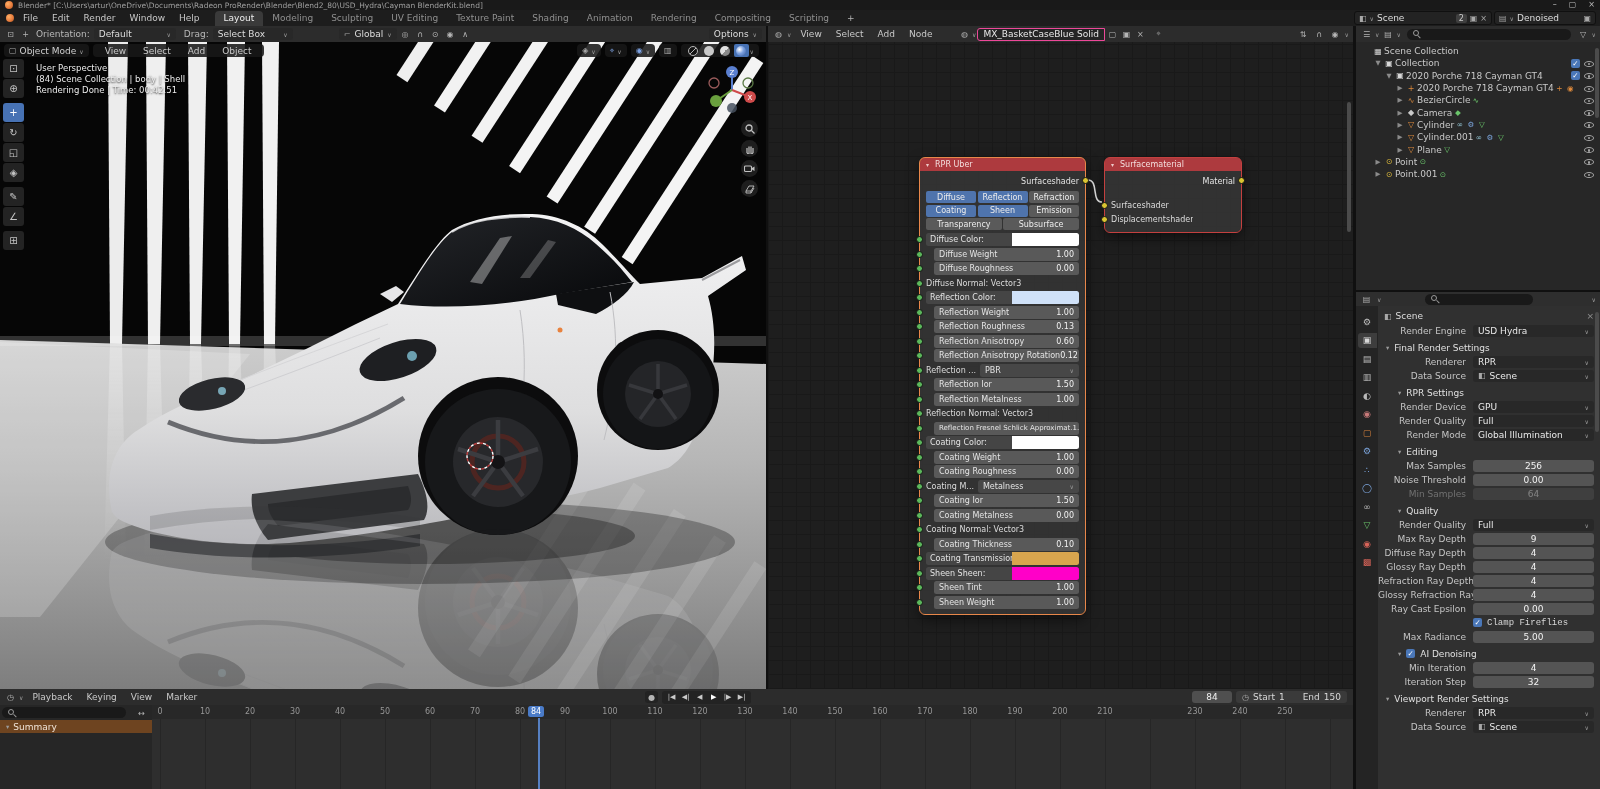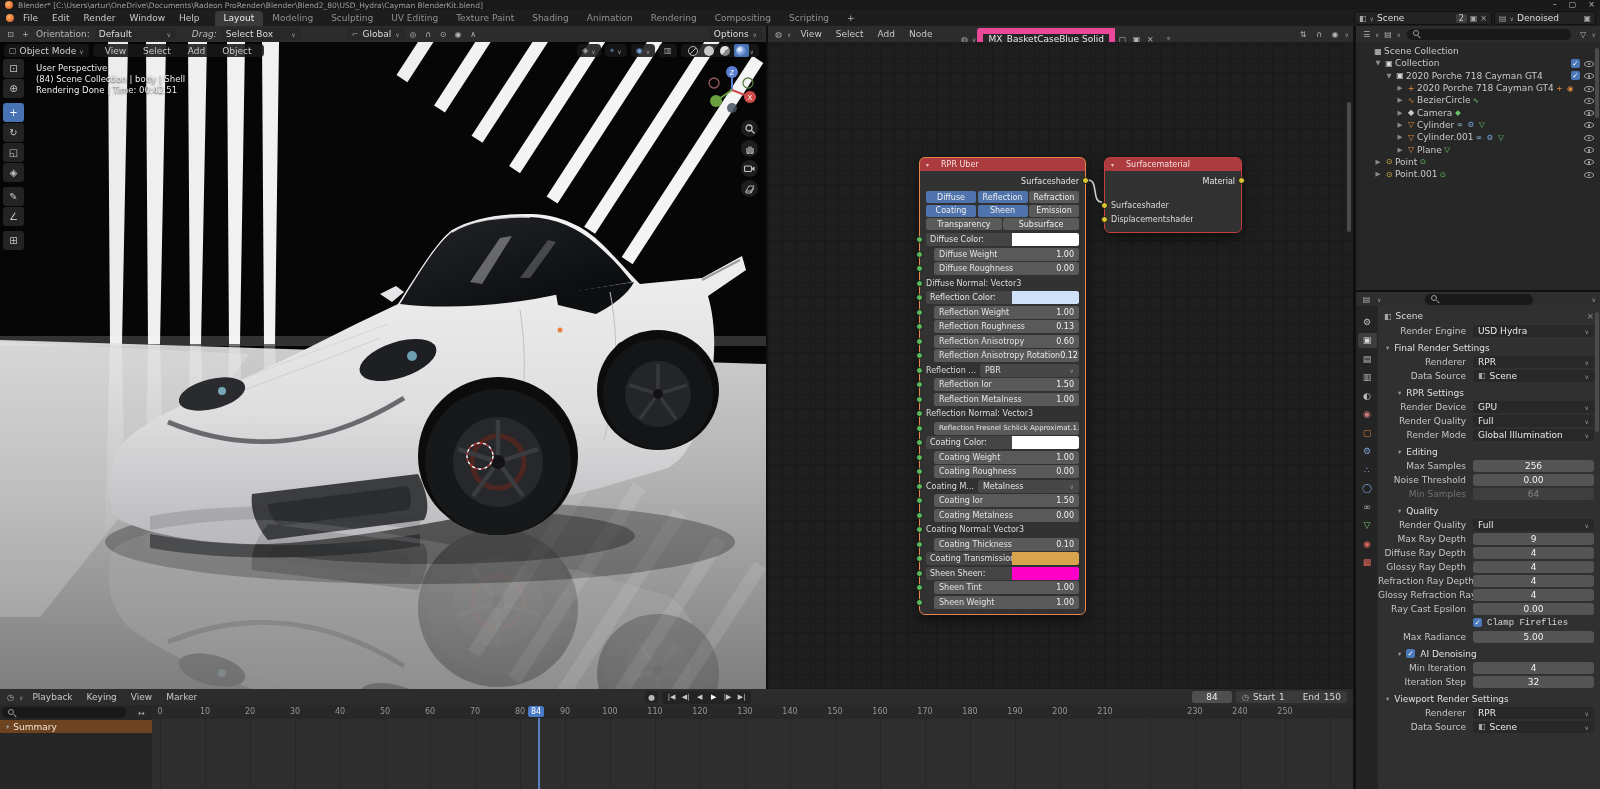--- a/index.html
+++ b/index.html
@@ -64,21 +64,21 @@
   .shbtn.on{background:#4772b4;}
   
   #nodeeditor{position:absolute;left:768px;top:42px;width:585px;height:647px;background:#1e1e1e;overflow:hidden;
      background-image:repeating-linear-gradient(0deg,#191919 0 1px,transparent 1px 14px),
                       repeating-linear-gradient(90deg,#191919 0 1px,transparent 1px 14px);}
   .node{position:absolute;background:rgba(51,51,51,.97);border-radius:5px;font-size:8px;color:#e4e4e4;
         box-shadow:0 5px 14px rgba(0,0,0,.55);}
   .node.activeoutline{outline:1.4px solid #e8874a;}
   .node.seloutline{outline:1.2px solid #c4403f;}
   .node-h{height:13px;background:#ad3a3e;border-radius:4px 4px 0 0;display:flex;align-items:center;
-          gap:12px;padding:0 6px;color:#f3dedd;}
+          gap:6px;padding:0 6px;color:#f3dedd;}
   .node-h .nc{font-size:6px;color:#edc9c8;}
   .nrow{position:relative;height:13px;margin:1.5px 6px;display:flex;align-items:center;}
   .nrow.out{justify-content:flex-end;height:14px;margin-top:3px;}
   .nrow.ind{padding-left:8px;}
   .pill{flex:1;display:flex;justify-content:space-between;align-items:center;background:#595959;
         border-radius:2.5px;padding:0 5px;height:13px;overflow:hidden;white-space:nowrap;}
   .pill .v{color:#f2f2f2;}
   .lblrow{color:#dcdcdc;white-space:nowrap;overflow:hidden;}
   .colorrow{flex:1;display:flex;gap:0;}
   .colorrow .cl{flex:1.15;background:#454545;border-radius:2.5px 0 0 2.5px;display:flex;align-items:center;
@@ -90,21 +90,21 @@
   .ddsplit .dlab{white-space:nowrap;padding-right:4px;color:#dcdcdc;}
   .sock{position:absolute;width:7px;height:7px;border-radius:50%;border:1px solid #141414;top:3px;box-sizing:border-box;}
   .sock.in{left:-10px;}
   .sock.outp{right:-10px;}
   .sock.g{background:#5cb85c;}
   .sock.y{background:#d9c431;}
   .tgrid{display:grid;grid-template-columns:repeat(6,1fr);gap:1.5px;margin:3px 6px;}
   .tg{height:12px;background:#5a5a5a;border-radius:2px;display:flex;align-items:center;justify-content:center;color:#ececec;}
   .tg.on{background:#4f74ad;}
   .matgrp{position:absolute;left:190px;top:1.5px;display:flex;align-items:center;gap:1px;}
-  .matname{background:#252525;border:6px solid #ec4899;border-radius:3px 0 0 3px;height:11px;
+  .matname{background:#252525;border:1px solid #ec4899;border-radius:3px 0 0 3px;height:11px;
            display:flex;align-items:center;padding:0 5px;color:#e8e8e8;}
   
   #outliner{position:absolute;left:1356px;top:42px;width:244px;height:248px;background:#272727;overflow:hidden;}
   .orow{display:flex;align-items:center;height:12.3px;color:#c9c9c9;padding-right:2px;white-space:nowrap;}
   .orow .sp{flex:1;}
   .ocaret{width:10px;text-align:center;color:#8b8b8b;font-size:6.5px;flex:0 0 auto;}
   .oicon{width:12px;text-align:center;font-size:8px;flex:0 0 auto;}
   .oextra{width:11px;text-align:center;font-size:7.5px;flex:0 0 auto;}
   .otgl{display:flex;gap:4px;align-items:center;flex:0 0 auto;margin-left:4px;}
   .t-eye{width:10px;height:9px;position:relative;}
@@ -221,21 +221,21 @@
   <div class="hdr" id="toolsettings" style="left:0;top:26px;width:766px;">
     <span id="ts-modeicons" style="display:flex;gap:2px;">
         <span class="icobtn">⊡</span>
         <span class="icobtn">+</span>
       </span>
     <span class="lbl">Orientation:</span>
     <span class="dd" style="width:72px;justify-content:space-between;">
       <span>Default</span>
         <span class="caret"></span>
     </span>
-    <span class="lbl" style="margin-left:12px;font-style:italic;">Drag:</span>
+    <span class="lbl" style="margin-left:4px;">Drag:</span>
     <span class="dd" style="width:70px;justify-content:space-between;">
       <span>Select Box</span>
         <span class="caret"></span>
     </span>
     <span class="dd" style="margin-left:44px;">
       <span class="tinyico">⌐</span>
       <span>Global</span>
         <span class="caret"></span>
     </span>
     <span id="ts-snapicons" style="display:flex;gap:2px;">

